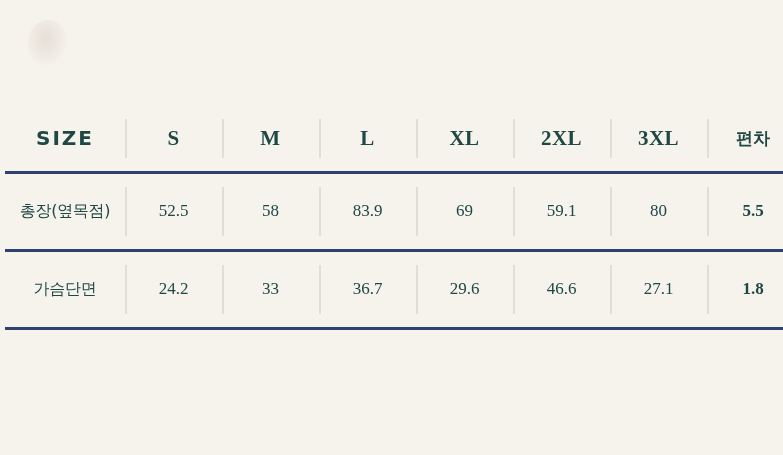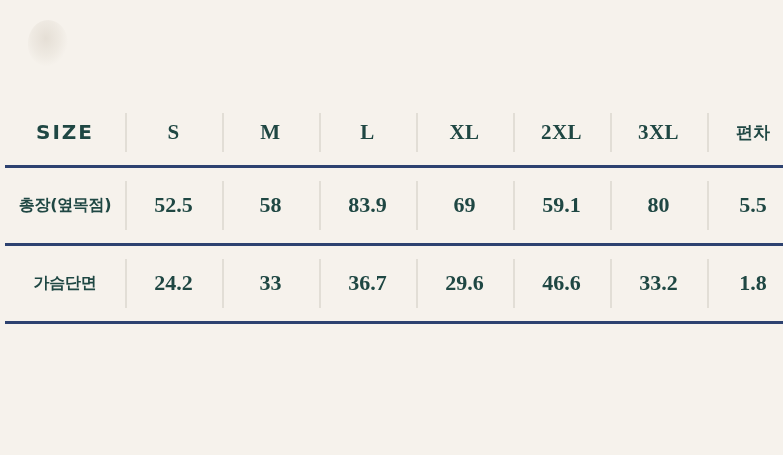--- a/index.html
+++ b/index.html
@@ -22,21 +22,21 @@
     width: 40px;
     height: 46px;
     border-radius: 50% 50% 45% 45%;
     background: radial-gradient(ellipse at 45% 40%, rgba(190,178,162,0.30) 0%, rgba(200,190,175,0.16) 45%, rgba(246,242,236,0) 72%);
     pointer-events: none;
   }
 
   #size-chart {
     position: absolute;
     left: 5px;
-    top: 100px;
+    top: 106px;
     width: 770px;
   }
 
   table.size-table {
     width: 100%;
     border-collapse: collapse;
     table-layout: fixed;
   }
 
   table.size-table tr {
@@ -48,21 +48,21 @@
 
   table.size-table td,
   table.size-table th {
     padding: 0;
     margin: 0;
     text-align: center;
     vertical-align: middle;
     color: #1f4743;
     position: relative;
     border-bottom: 3px solid #2d4270;
-    font-weight: bold;
+    font-weight: normal;
   }
 
   table.size-table tr.header-row th {
     font-size: 21px;
     font-weight: bold;
     letter-spacing: 0.5px;
   }
 
   table.size-table tr.header-row th.label-col {
     font-size: 20px;
@@ -93,21 +93,21 @@
   }
 
   th.deviation-head {
     font-family: "DejaVu Sans", "Liberation Sans", sans-serif;
     font-weight: bold;
     font-size: 17px !important;
     letter-spacing: 0 !important;
   }
 
   td.value {
-    font-size: 22px;
+    font-size: 17px;
   }
 
   td.value.deviation {
     font-weight: bold;
   }
 
   
   col.c-label  { width: 120px; }
   col.c-size   { width: 97px;  }
   col.c-dev    { width: 92px;  }
@@ -152,18 +152,18 @@
         <td class="value divider">80</td>
         <td class="value divider deviation">5.5</td>
       </tr>
       <tr>
         <td class="row-label">가슴단면</td>
         <td class="value divider">24.2</td>
         <td class="value divider">33</td>
         <td class="value divider">36.7</td>
         <td class="value divider">29.6</td>
         <td class="value divider">46.6</td>
-        <td class="value divider">33.2</td>
+        <td class="value divider">27.1</td>
         <td class="value divider deviation">1.8</td>
       </tr>
     </tbody>
   </table>
 </div>
 
 </body></html>

